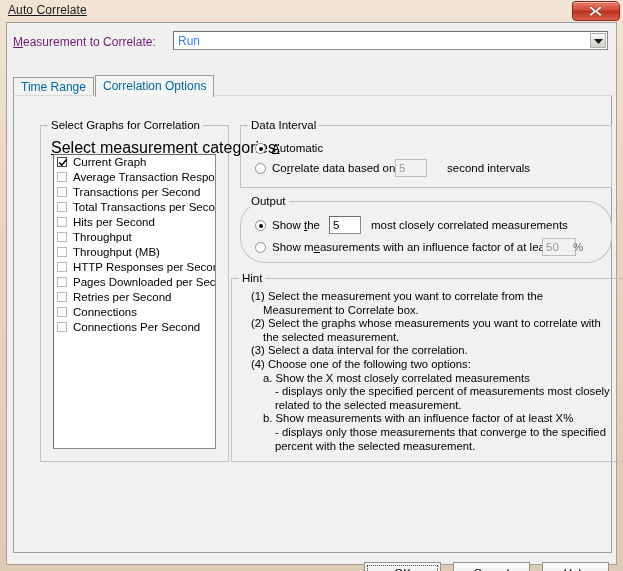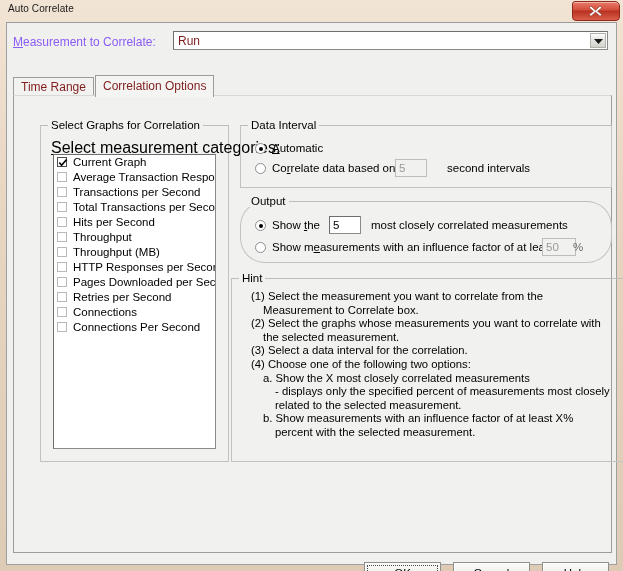--- a/index.html
+++ b/index.html
@@ -25,25 +25,26 @@
     box-sizing: border-box;
   }
   #titlebar {
     position: absolute;
     left: 0; top: 0;
     width: 623px; height: 22px;
   }
   #title-text {
     position: absolute;
     left: 8px; top: 3px;
-    font-size: 10px;
+    font-size: 12px;
     color: #1a1a1a;
     font-family: "Liberation Sans", sans-serif;
     letter-spacing: .1px;
     white-space: nowrap;
+    text-decoration: underline;
   }
   #close-btn {
     position: absolute;
     right: 3px; top: 1px;
     width: 46px; height: 18px;
     border-radius: 3px 5px 4px 4px;
     background: linear-gradient(to bottom, #e87a6a 0%, #d4503c 42%, #b93222 52%, #d95f4a 100%);
     border: 1px solid #8d2a1c;
     box-shadow: inset 0 1px 0 rgba(255,255,255,.45);
     cursor: pointer;
@@ -60,40 +61,40 @@
     border: 1px solid #a0a0a0;
     border-top-color: #9b9b9b;
     box-sizing: border-box;
   }
 
   
   #meas-label {
     position: absolute;
     left: 6px; top: 12px;
     font-size: 12px;
-    color: #8b5cf6;
+    color: #701a75;
     white-space: nowrap;
   }
   #meas-label u { text-decoration: underline; }
   #combo {
     position: absolute;
     left: 166px; top: 8px;
     width: 435px; height: 19px;
     background: #ffffff;
     border: 1px solid #8a8a8a;
     border-top-color: #6f6f6f;
     border-left-color: #6f6f6f;
     box-sizing: border-box;
     cursor: pointer;
   }
   #combo-value {
     position: absolute;
     left: 4px; top: 2px;
     font-size: 12px;
-    color: #7f1d1d;
+    color: #3b82f6;
   }
   #combo-arrow {
     position: absolute;
     right: 1px; top: 1px;
     width: 16px; height: 15px;
     background: linear-gradient(to bottom,#fdfdfd 0%, #e3e3e0 48%, #d2d2cd 100%);
     border: 1px solid #b0b0ad;
     box-sizing: border-box;
   }
   #combo-arrow svg { position:absolute; left:3px; top:5px; }
@@ -107,21 +108,21 @@
   .tab {
     position: absolute;
     top: 2px;
     height: 19px;
     background: linear-gradient(to bottom,#fbfbfa,#ececeа);
     background: #f2f2f0;
     border: 1px solid #9c9c9c;
     border-bottom: none;
     box-sizing: border-box;
     font-size: 12px;
-    color: #7f1d1d;
+    color: #0369a1;
     padding: 2px 7px 0 7px;
     cursor: pointer;
     white-space: nowrap;
   }
   .tab.active {
     top: 0px;
     height: 22px;
     background: #f4f4f2;
     z-index: 3;
     padding-top: 3px;
@@ -382,20 +383,21 @@
         <div>(1) Select the measurement you want to correlate from the</div>
         <div class="ind1">Measurement to Correlate box.</div>
         <div>(2) Select the graphs whose measurements you want to correlate with</div>
         <div class="ind1">the selected measurement.</div>
         <div>(3) Select a data interval for the correlation.</div>
         <div>(4) Choose one of the following two options:</div>
         <div class="ind1">a. Show the X most closely correlated measurements</div>
         <div class="ind2">- displays only the specified percent of measurements most closely</div>
         <div class="ind2">related to the selected measurement.</div>
         <div class="ind1">b. Show measurements with an influence factor of at least X%</div>
+        <div class="ind2">- displays only those measurements that converge to the specified</div>
         <div class="ind2">percent with the selected measurement.</div>
       </div>
 
     <div id="btnbar">
       <div class="btn default" style="left:357px; width:77px;"><u>O</u><span>K</span></div>
       <div class="btn" style="left:446px; width:77px;"><u>C</u><span>ancel</span></div>
       <div class="btn" style="left:535px; width:67px;"><span>H</span><u>e</u><span>lp</span></div>
     </div>
 
   </div>

